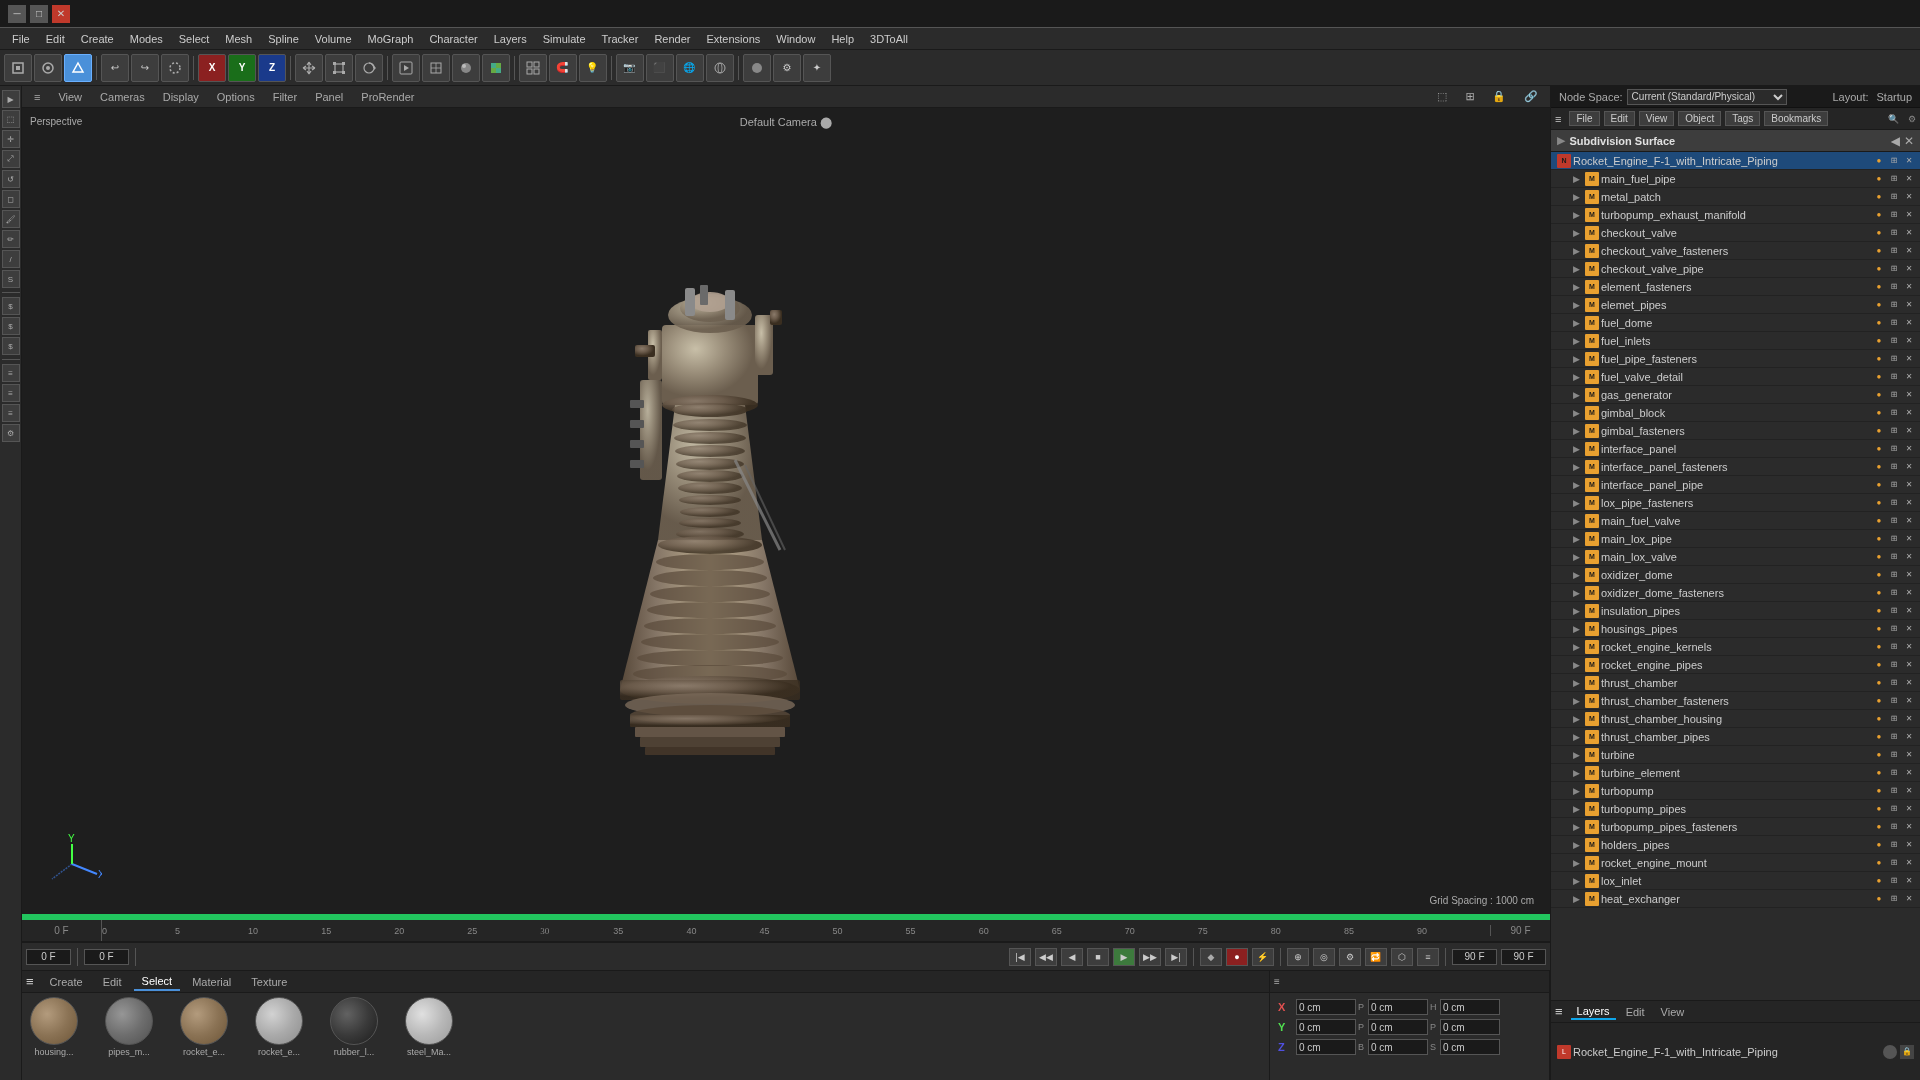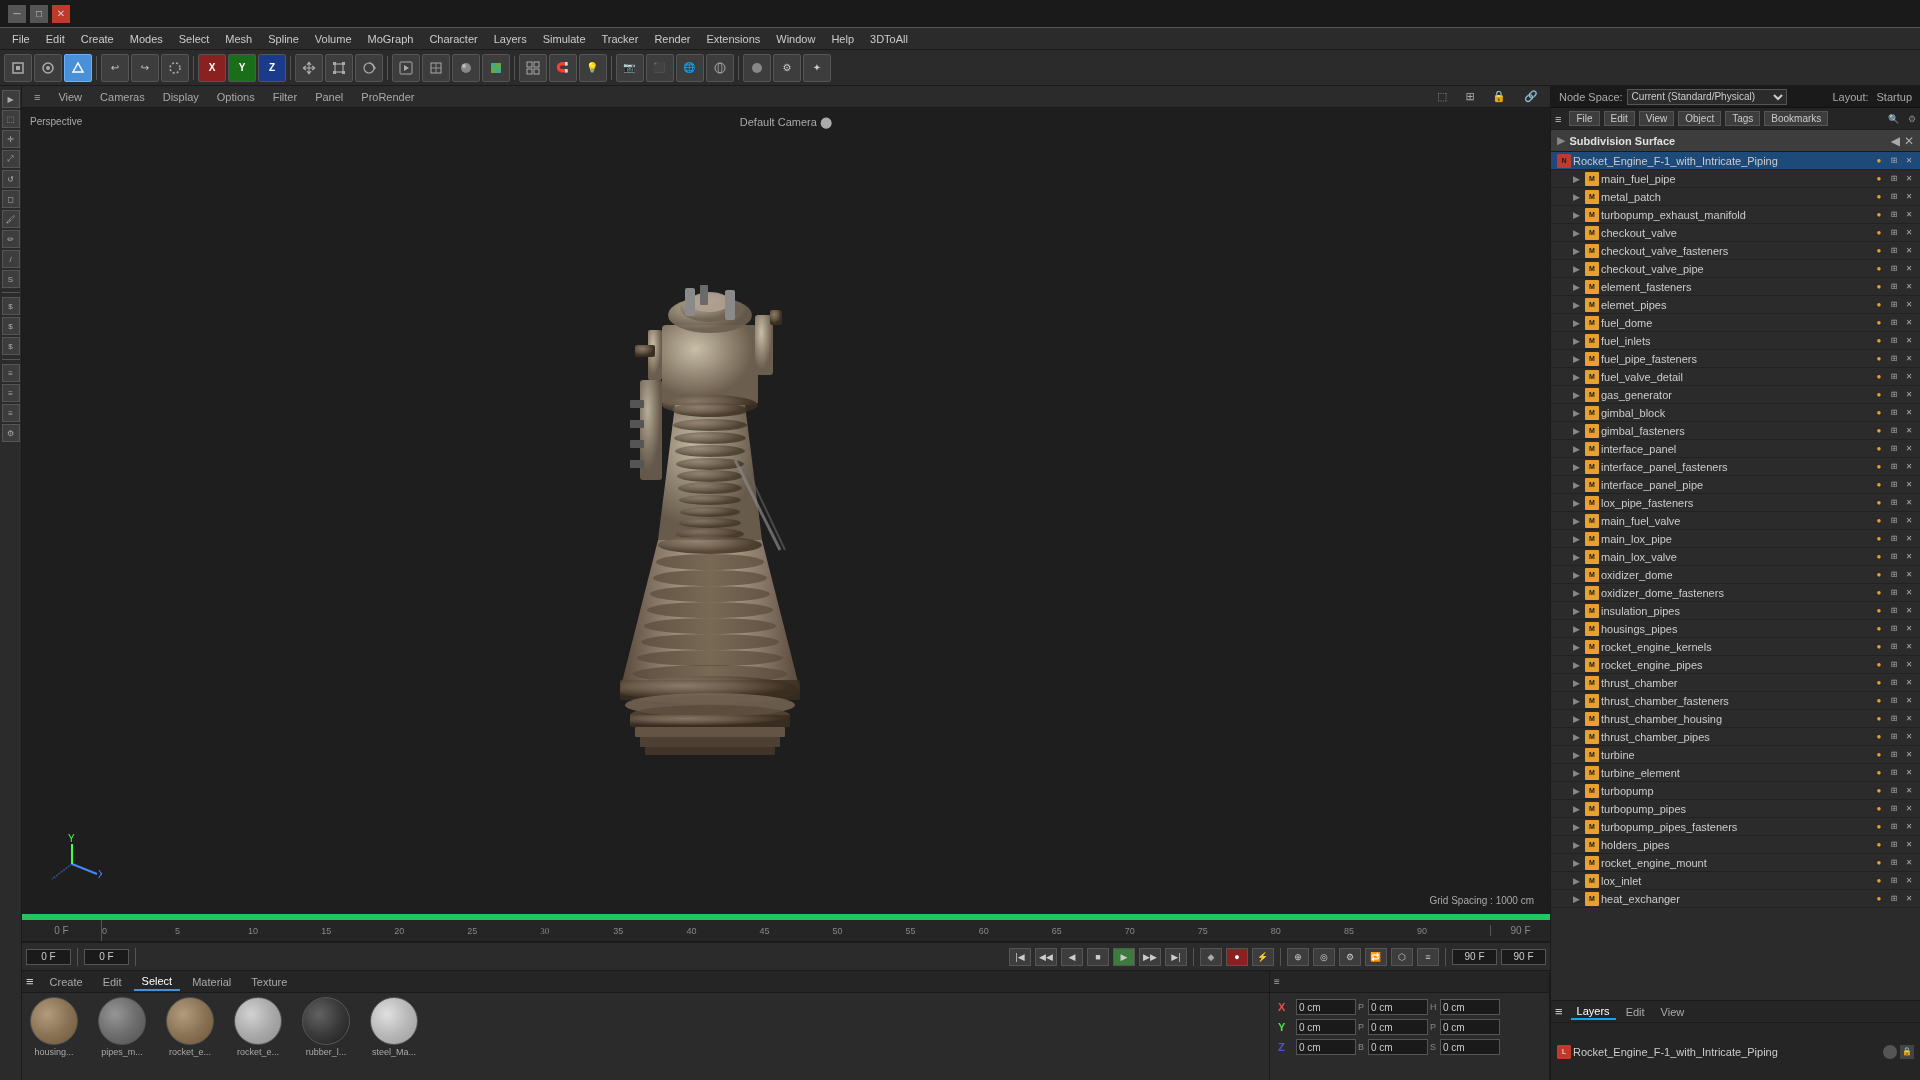--- a/index.html
+++ b/index.html
@@ -59,21 +59,21 @@
     .tc-separator { width: 1px; height: 18px; background: #555; margin: 0 2px; }
 
     
     #bottom-panels { height: 110px; display: flex; border-top: 1px solid #1a1a1a; }
     
     
     #material-panel { flex: 1; background: #2b2b2b; border-right: 1px solid #1a1a1a; }
     #material-tabs { height: 22px; display: flex; align-items: center; padding: 0 4px; border-bottom: 1px solid #1a1a1a; background: #252525; gap: 4px; }
     .mat-tab { padding: 2px 8px; color: #aaa; font-size: 11px; cursor: pointer; }
     .mat-tab.active { color: #fff; border-bottom: 2px solid #4a90d9; }
-    #material-list { display: flex; padding: 4px; gap: 12px; flex-wrap: wrap; }
+    #material-list { display: flex; padding: 4px; gap: 19px; flex-wrap: wrap; }
     .material-swatch { width: 56px; text-align: center; cursor: pointer; }
     .swatch-preview { width: 48px; height: 48px; border-radius: 50%; margin: 0 auto 2px; border: 1px solid #555; }
     .swatch-label { font-size: 9px; color: #aaa; overflow: hidden; text-overflow: ellipsis; white-space: nowrap; width: 56px; }
 
     
     #coords-panel { width: 280px; background: #2b2b2b; border-right: 1px solid #1a1a1a; }
     #coords-tabs { height: 22px; display: flex; align-items: center; padding: 0 4px; border-bottom: 1px solid #1a1a1a; background: #252525; }
     .coord-row { display: flex; align-items: center; padding: 2px 4px; gap: 2px; }
     .coord-label { width: 16px; color: #aaa; font-size: 11px; font-weight: bold; }
     .coord-input { width: 60px; height: 16px; background: #1a1a1a; border: 1px solid #555; color: #ccc; font-size: 10px; padding: 0 2px; }

